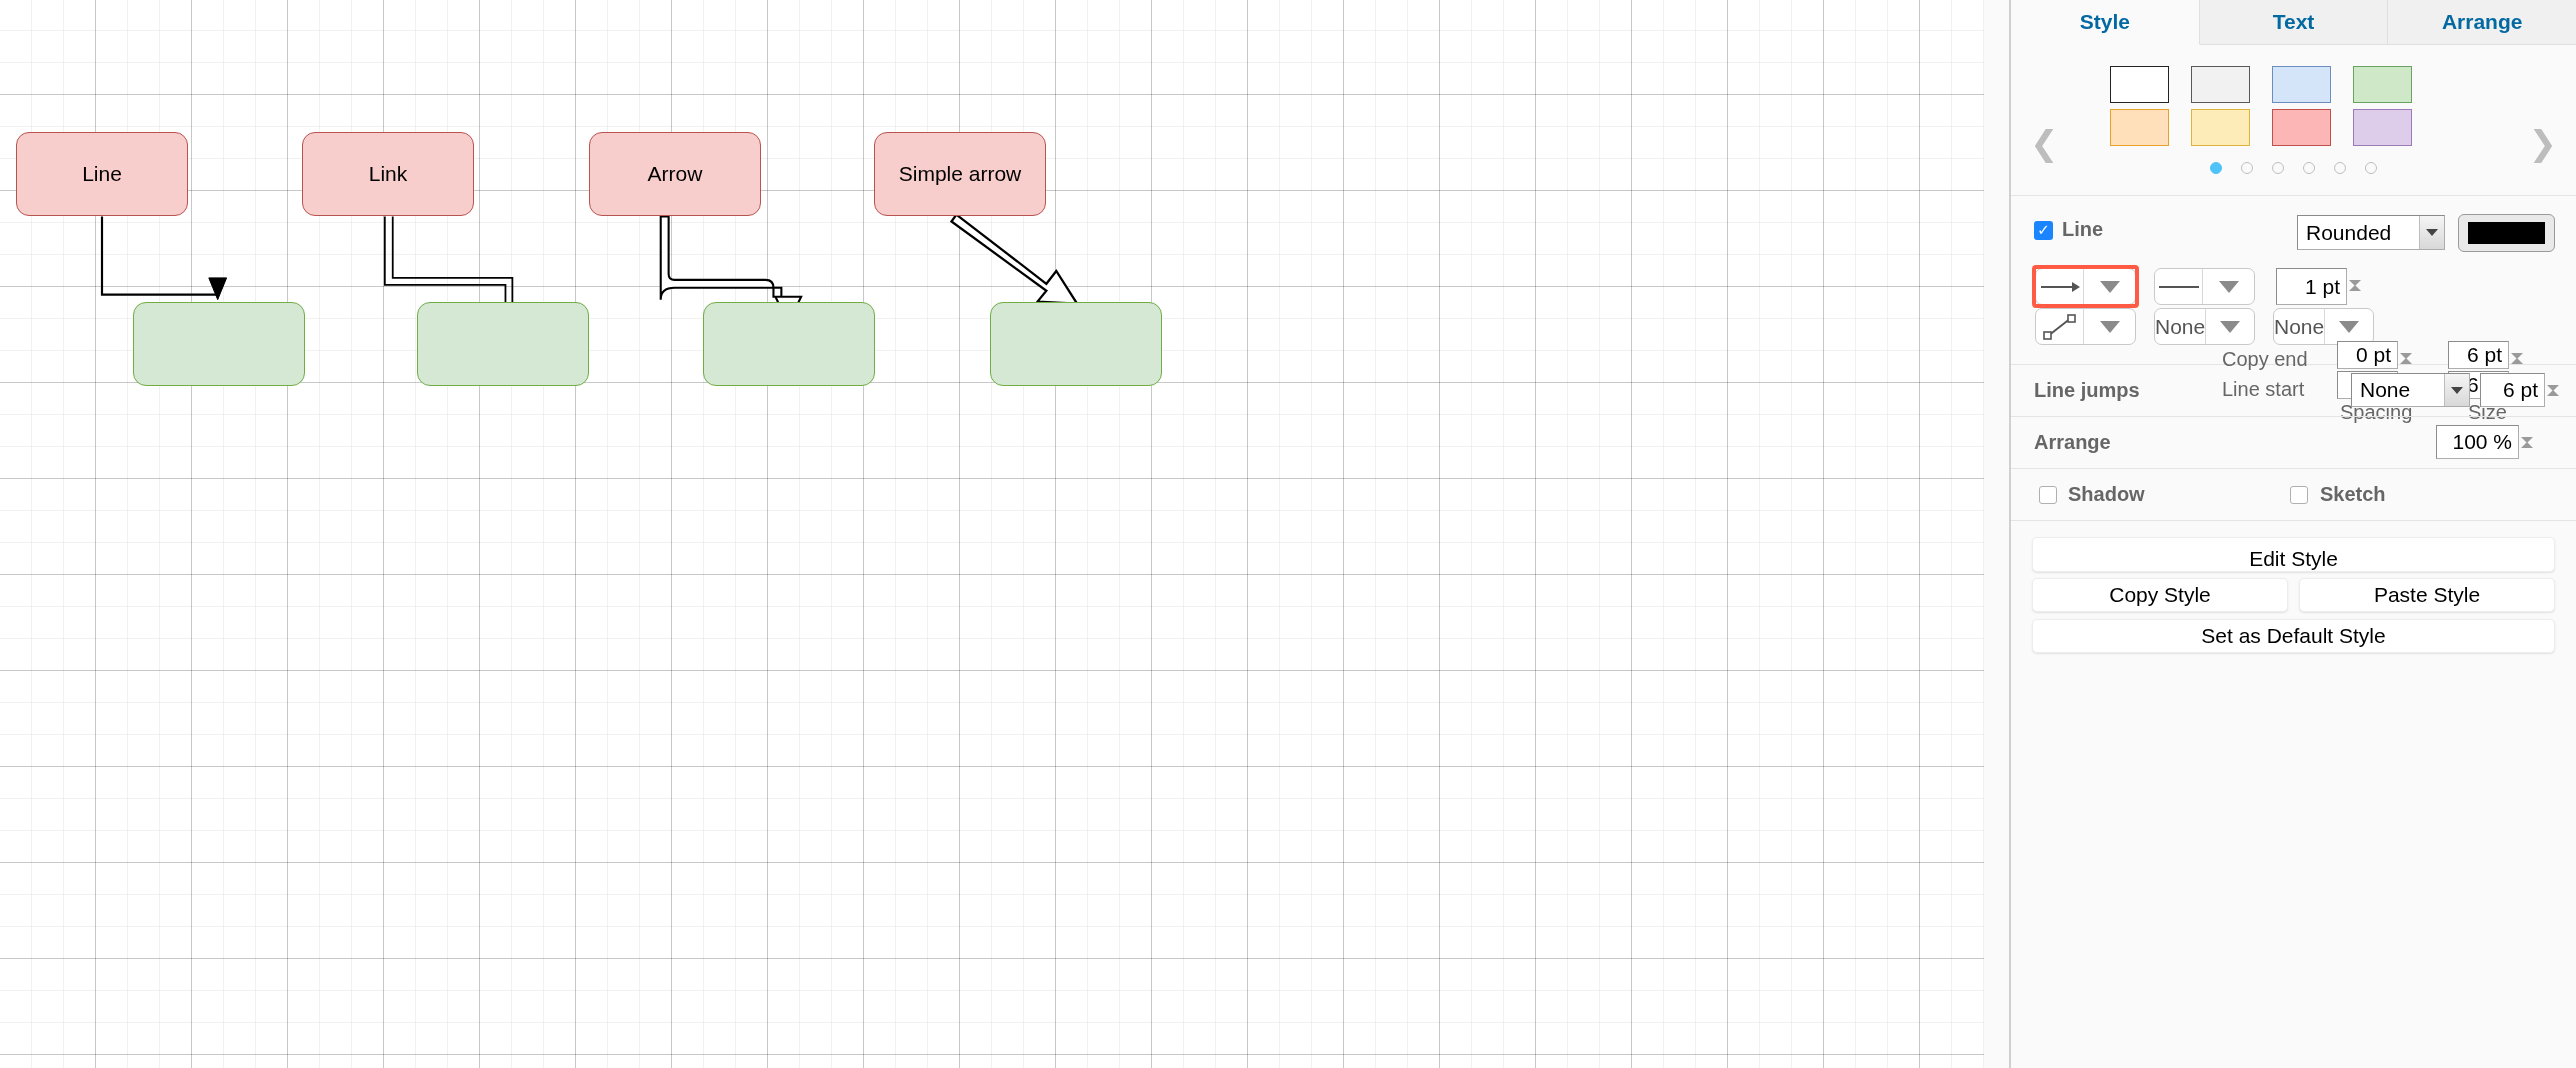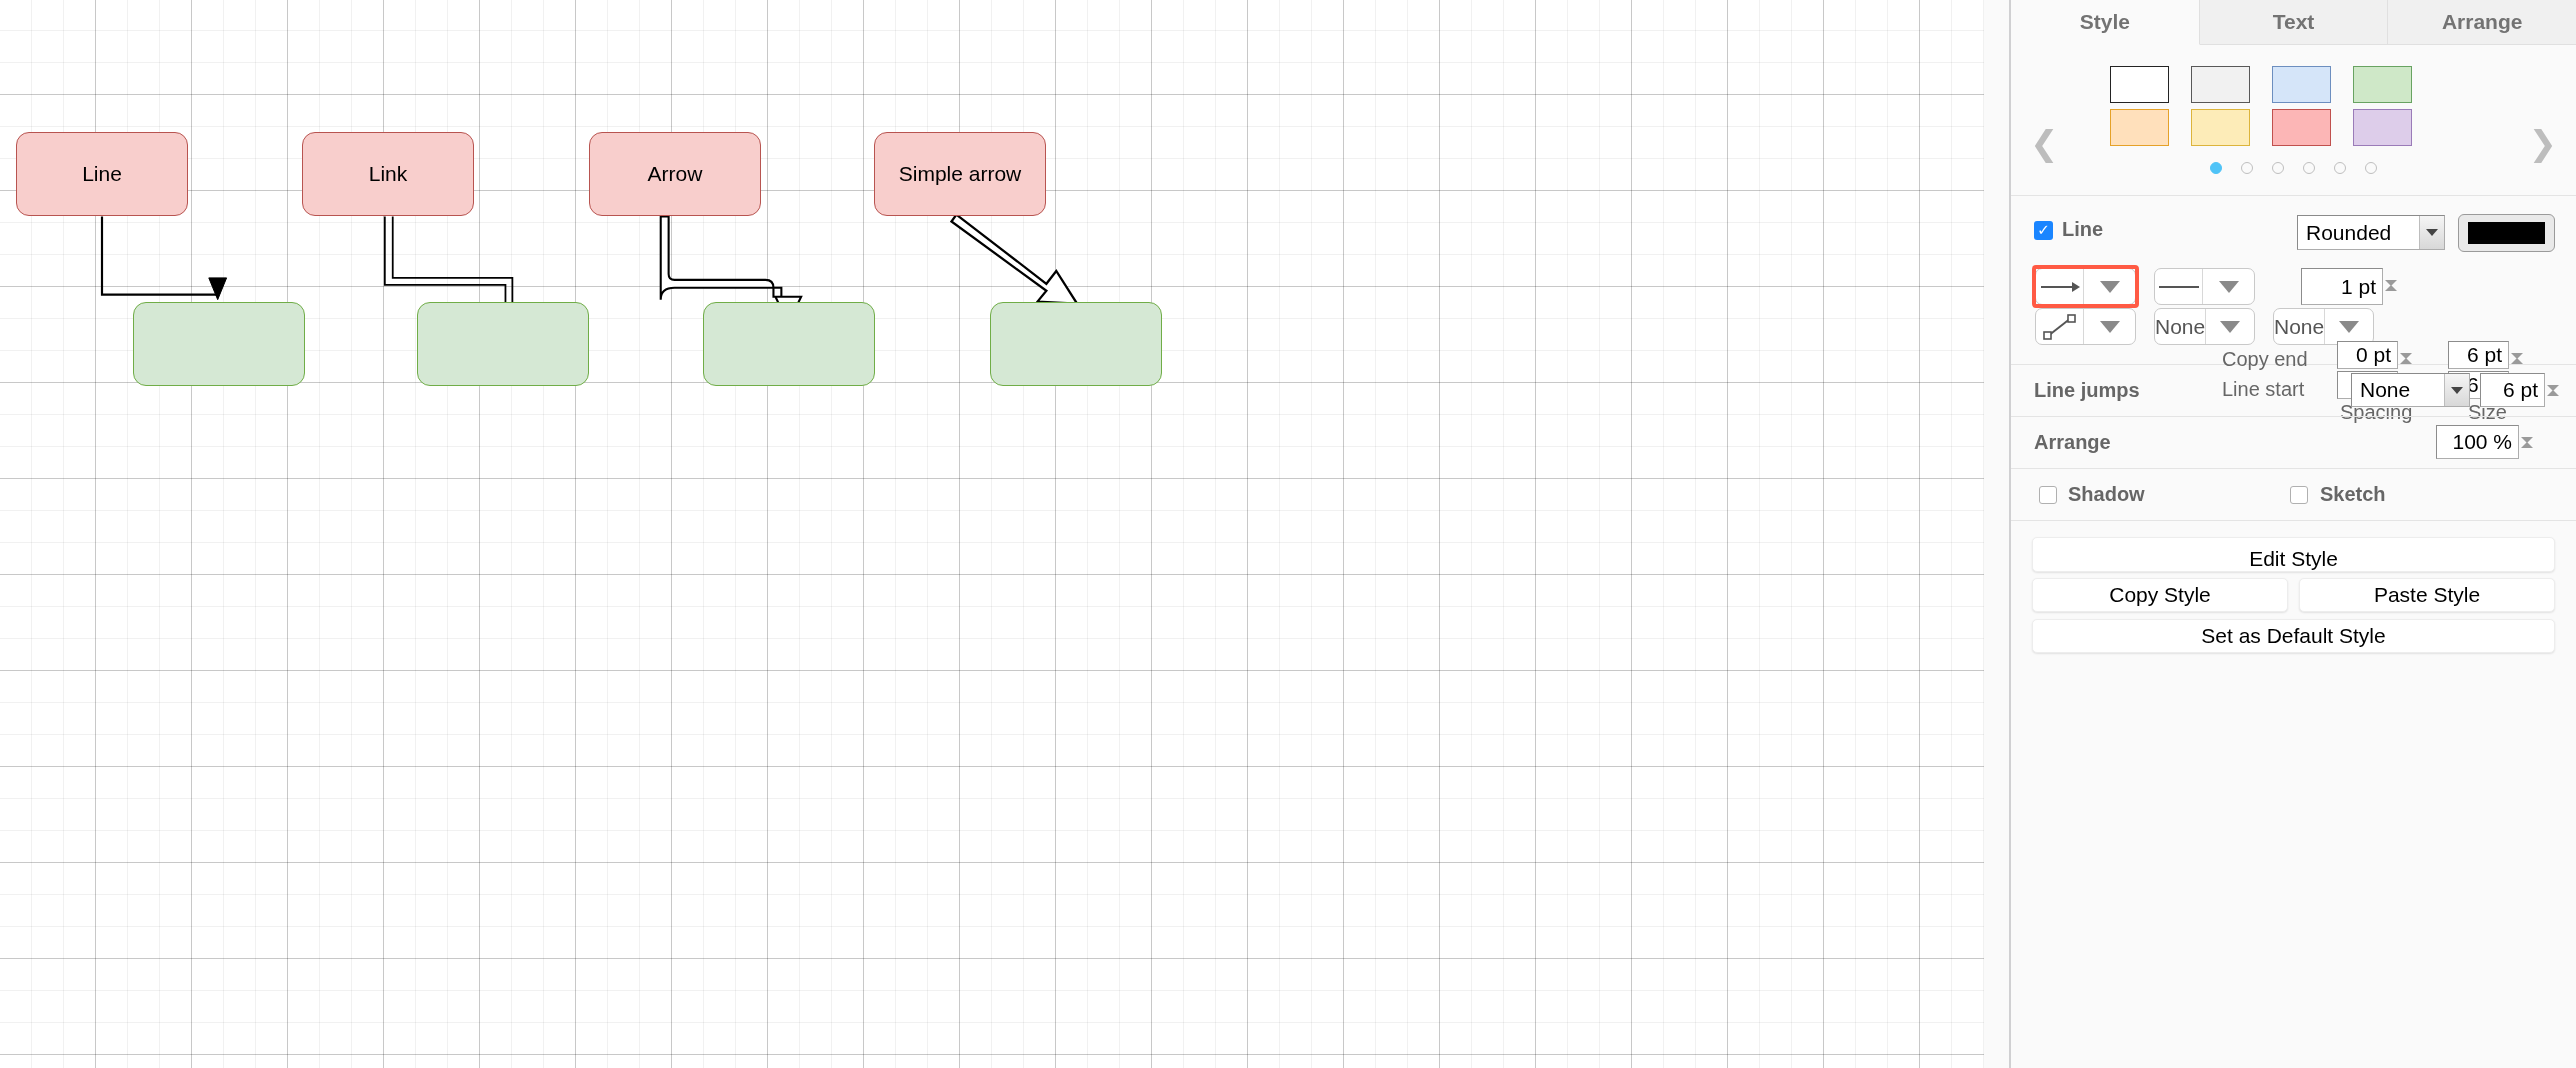--- a/index.html
+++ b/index.html
@@ -43,21 +43,21 @@
   svg.conn{position:absolute;left:0;top:0;width:1984px;height:1068px;overflow:visible;pointer-events:none;}
 
   
   #panel{
     position:absolute;left:2011px;top:0;width:565px;height:1068px;
     background:#fafafa;box-sizing:border-box;
   }
   #tabs{display:flex;height:45px;width:100%;box-sizing:border-box;
         border-bottom:1px solid #e0e0e0;}
   .tab{flex:1;display:flex;align-items:center;justify-content:center;
-       font-size:21px;font-weight:bold;color:#737373;
+       font-size:21px;font-weight:bold;color:#0369a1;
        background:#f0f0f0;border-right:1px solid #e0e0e0;box-sizing:border-box;cursor:pointer;}
   .tab:last-child{border-right:none;}
   .tab.active{background:#fafafa;border-bottom:1px solid #fafafa;margin-bottom:-1px;}
 
   #section-styles{position:relative;height:150px;border-bottom:1px solid #e4e4e4;}
   .nav-arrow{position:absolute;top:81px;font-size:34px;color:#bdbdbd;cursor:pointer;
              user-select:none;font-family:"DejaVu Sans",sans-serif;line-height:1;}
   #nav-prev{left:19px;}
   #nav-next{right:19px;}
   #swatch-grid{position:absolute;left:99px;top:21px;display:grid;
@@ -270,21 +270,21 @@
       <div class="btngrp" style="left:143px;top:72px;width:101px;height:37px;">
         <span class="main">
           <svg width="46" height="10" viewBox="0 0 46 10">
               <line x1="3" y1="5" x2="43" y2="5" stroke="#555" stroke-width="2"></line>
             </svg>
         </span>
         <span class="drop"></span>
       </div>
 
       <div class="spin" style="left:265px;top:72px;">
-        <span class="fld" style="width:82px;height:37px;margin-left:25px;">1 pt</span>
+        <span class="fld" style="width:71px;height:37px;">1 pt</span>
         <span class="arrows">
           <span class="up"></span>
           <span class="dn"></span>
         </span>
       </div>
 
       <div class="btngrp" style="left:24px;top:112px;width:101px;height:37px;">
         <span class="main">
           <svg width="40" height="30" viewBox="0 0 40 30">
             <line x1="8" y1="24" x2="31" y2="6" stroke="#555" stroke-width="2"></line>

